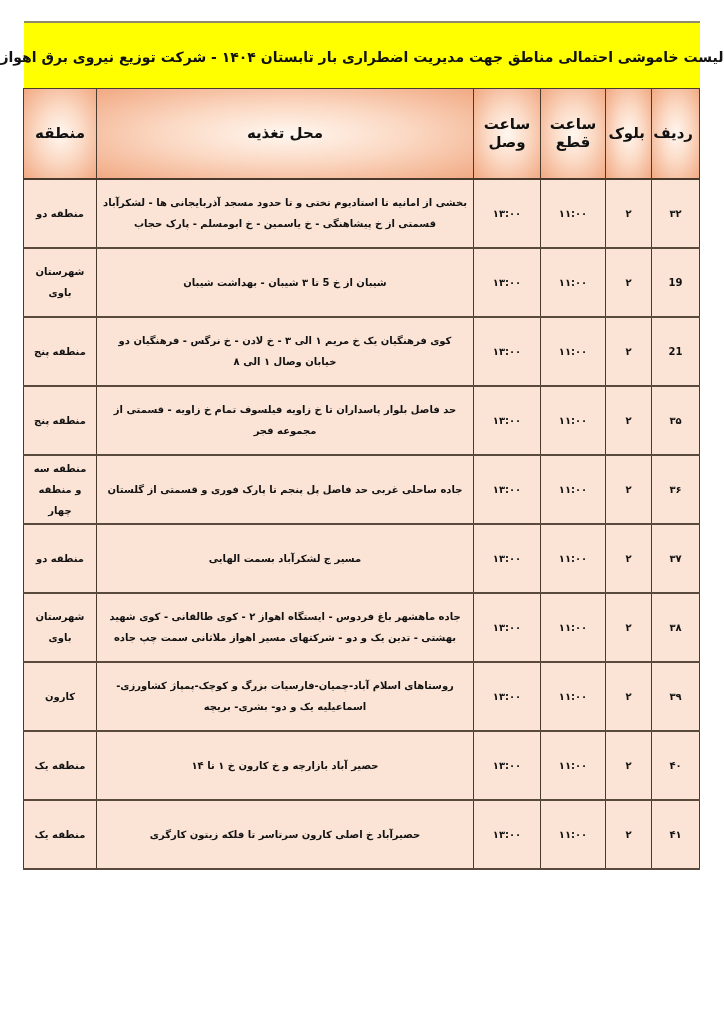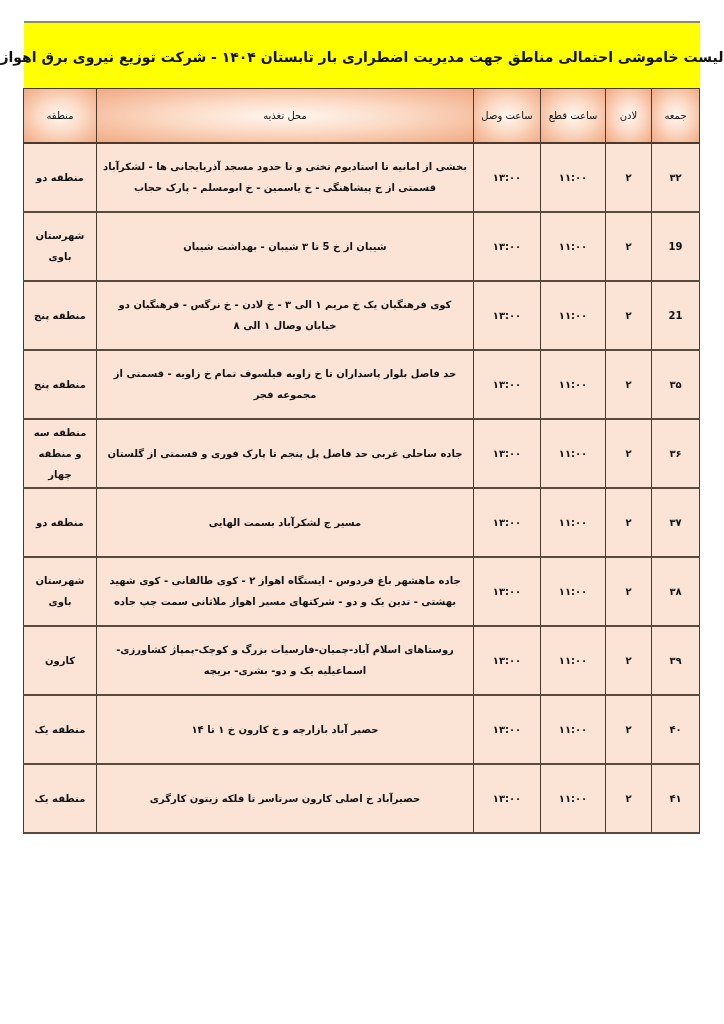--- a/index.html
+++ b/index.html
@@ -48,23 +48,23 @@
     table.schedule th,
     table.schedule td {
       border: 1px solid #4a3a2e;
       text-align: center;
       vertical-align: middle;
       color: #111;
       padding: 0 6px;
       box-sizing: border-box;
     }
     table.schedule th {
-      height: 54px;
-      font-size: 10px;
-      font-weight: normal;
+      height: 90px;
+      font-size: 15px;
+      font-weight: bold;
       background: radial-gradient(ellipse at center, #fff7f0 0%, #fbd9c4 45%, #f1a983 100%);
       border-bottom: 2px solid #4a3a2e;
     }
     table.schedule td {
       height: 69px;
       font-size: 10px;
       font-weight: bold;
       background: #fbe4d6;
       line-height: 21px;
     }
@@ -94,22 +94,22 @@
     <colgroup>
       <col class="c-row">
         <col class="c-block">
         <col class="c-off">
         <col class="c-on">
         <col class="c-loc">
         <col class="c-region">
     </colgroup>
     <thead>
       <tr>
-        <th>جمعه</th>
-        <th>لادن</th>
+        <th>ردیف</th>
+        <th>بلوک</th>
         <th>ساعت قطع</th>
         <th>ساعت وصل</th>
         <th>محل تغذیه</th>
         <th>منطقه</th>
       </tr>
     </thead>
     <tbody>
       <tr class="data-row">
         <td>۳۲</td>
         <td>۲</td>

